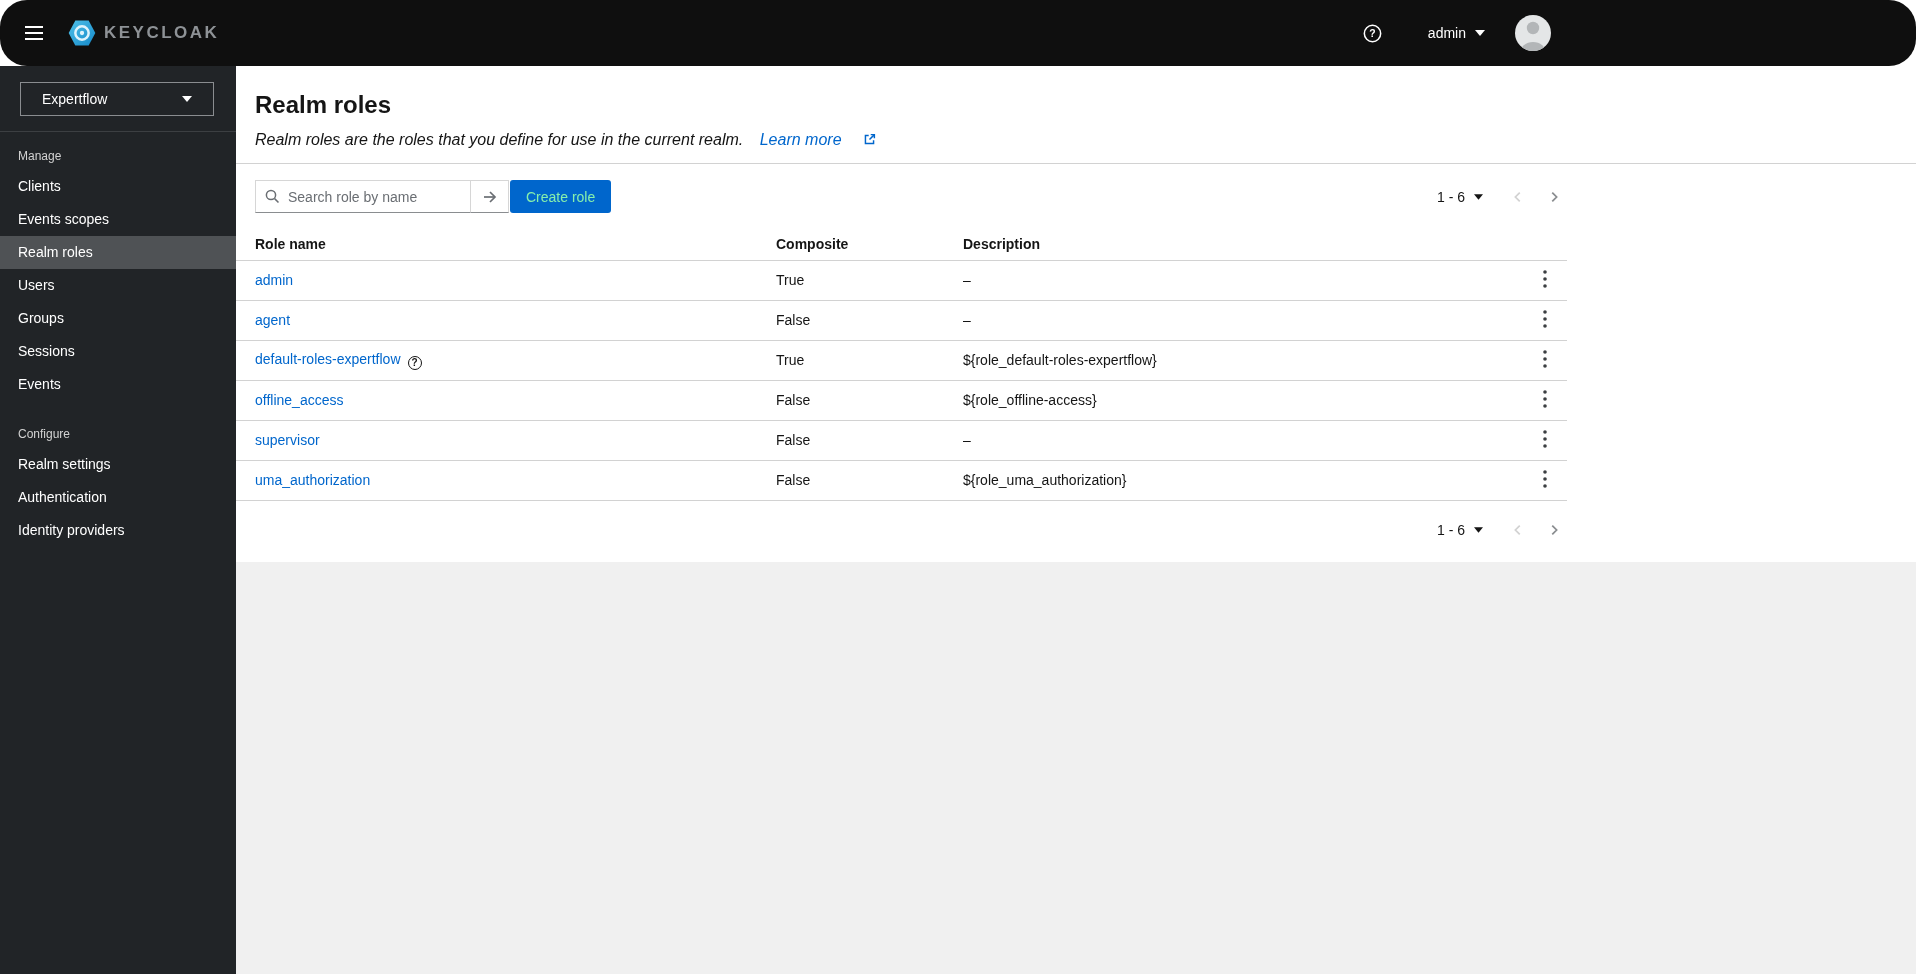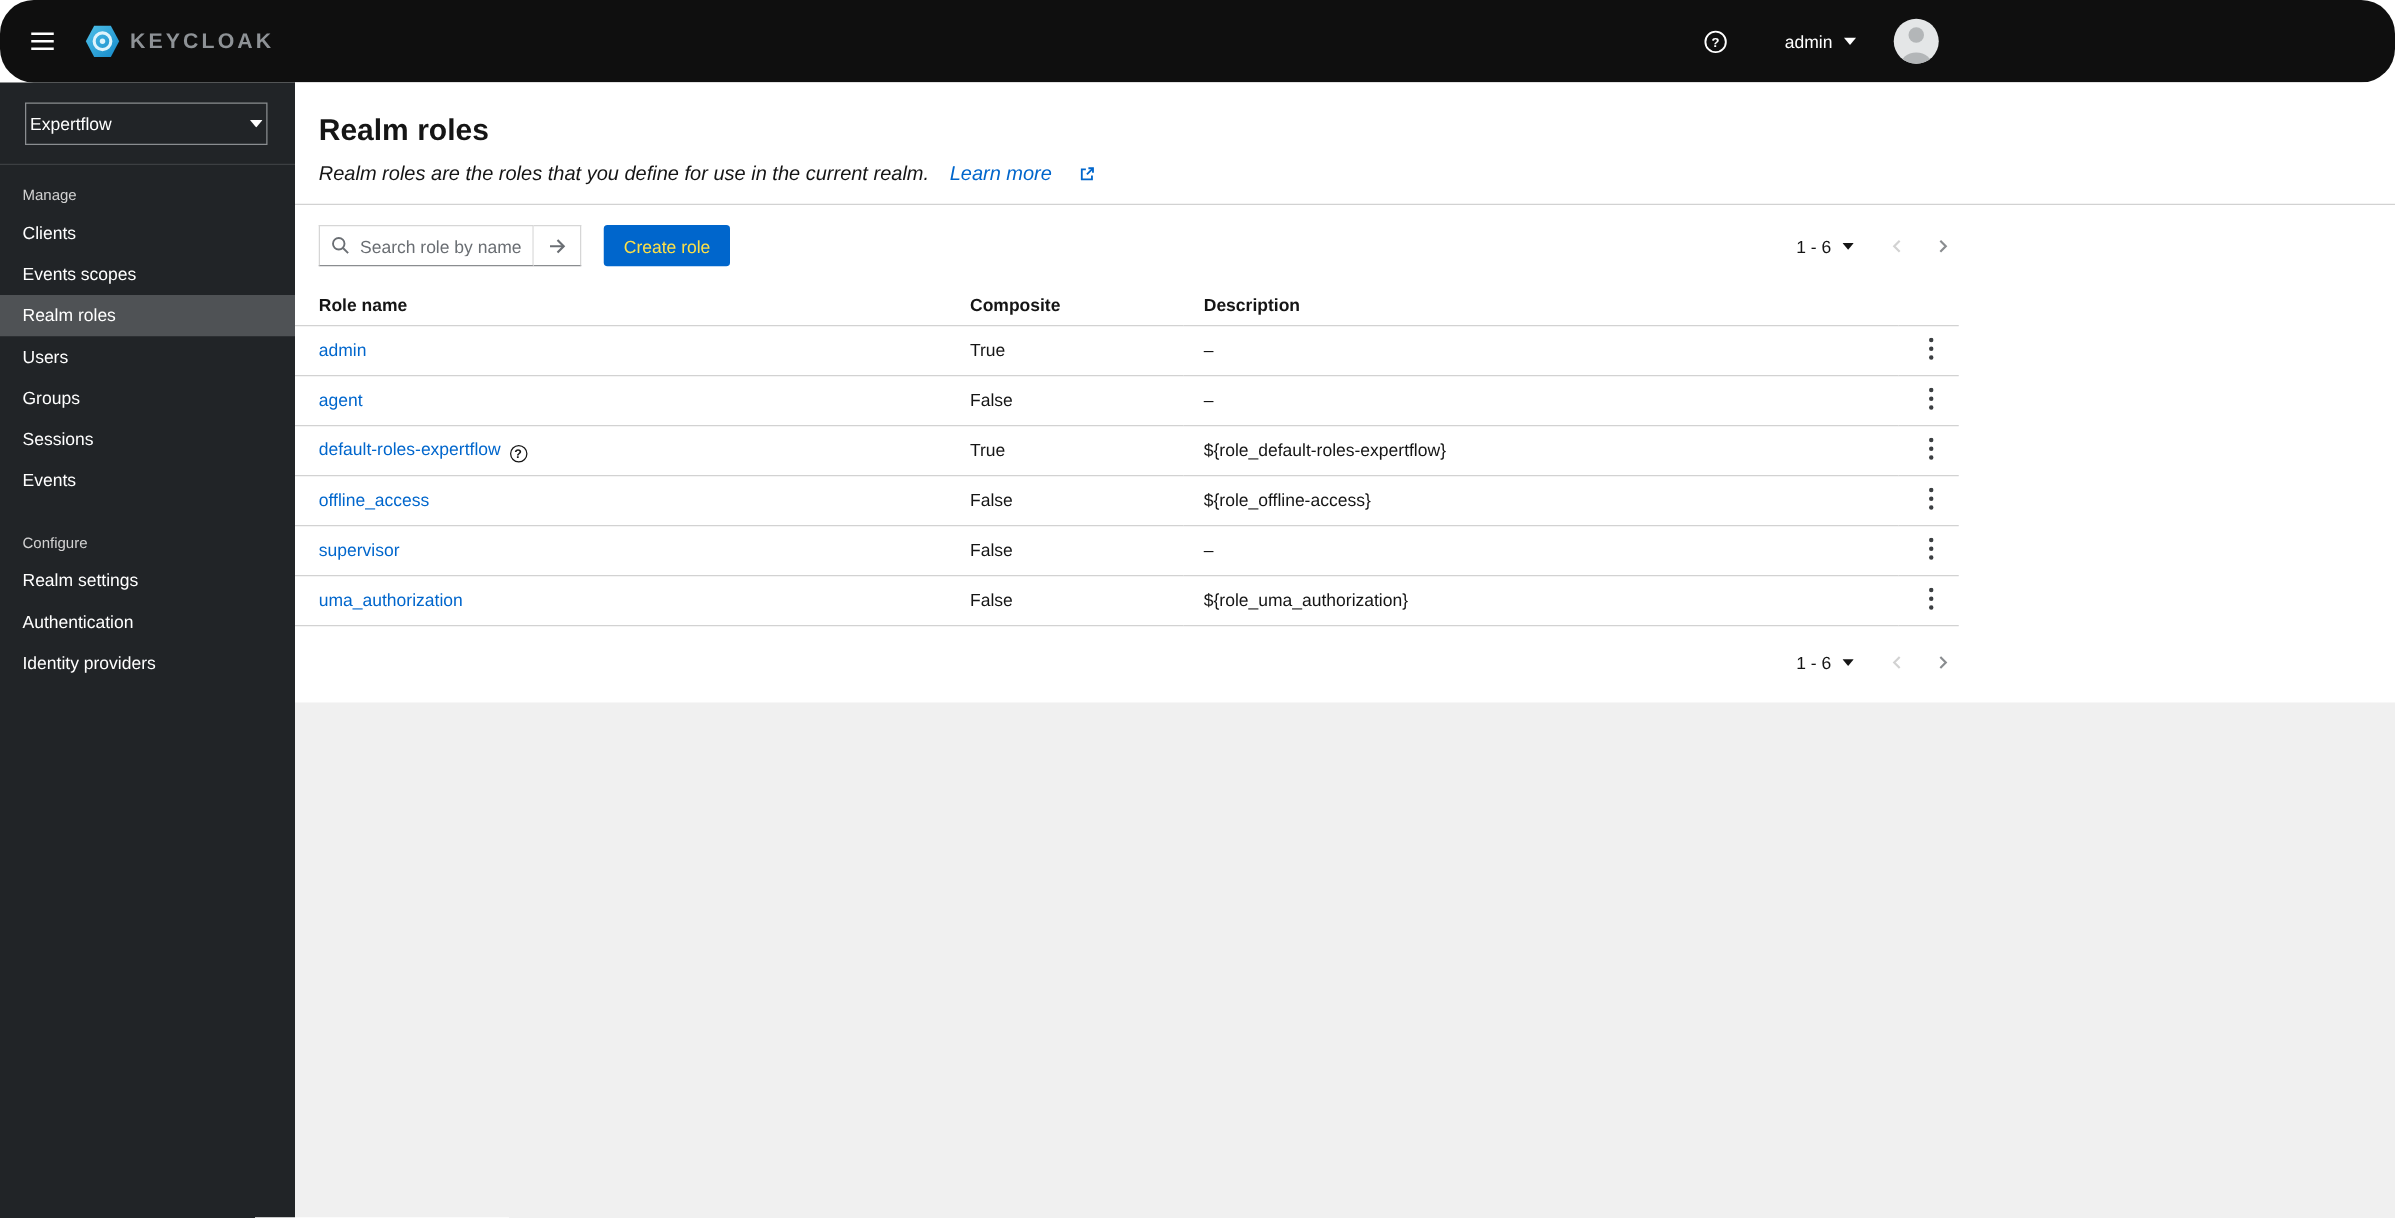--- a/index.html
+++ b/index.html
@@ -45,21 +45,21 @@
   
   .sidebar {
     position:absolute; top:66px; left:0; width:236px; height:908px;
     background:#212427;
   }
   .realm-wrap { padding:16px 22px 15px 20px; border-bottom:1px solid #3c3f42; }
   .realm-selector {
     width:100%; height:34px; background:transparent;
     border:1px solid #8a8d90; color:#fff; font-size:14px;
     display:flex; align-items:center; justify-content:space-between;
-    padding:0 3px; cursor:pointer; font-family:"Liberation Sans", sans-serif;
+    padding:0 21px; cursor:pointer; font-family:"Liberation Sans", sans-serif;
   }
   .nav-section-title {
     margin-top:17px; padding:0 18px 7px; font-size:12px; color:#d2d2d2;
   }
   .nav-section-title.second { margin-top:26px; }
   .nav-item {
     display:block; padding:8px 18px; font-size:14px; color:#fff;
     text-decoration:none; cursor:pointer; line-height:17px;
   }
   .nav-item.current { background:#4f5255; }
@@ -75,35 +75,35 @@
   .learn-more {
     color:#0066cc; text-decoration:none; margin-left:12px; cursor:pointer;
     display:inline-flex; align-items:center; gap:21px;
   }
   .divider { height:1px; background:#d2d2d2; width:100%; }
   .card { background:#fff; width:100%; padding-bottom:10px; }
   .card-inner { width:1331px; }
 
   .toolbar { display:flex; align-items:center; padding:16px 0 16px 19px; }
   .search-input {
-    width:172px; height:33px; border:1px solid #d6d6d6; border-bottom-color:#8a8d90;
+    width:216px; height:33px; border:1px solid #d6d6d6; border-bottom-color:#8a8d90;
     padding:0 8px 0 32px; font-size:14px; color:#151515; outline:none;
     font-family:"Liberation Sans", sans-serif; background:#fff;
   }
   .search-input::placeholder { color:#6a6e73; }
   .search-wrap { position:relative; display:flex; }
   .search-wrap .search-icon { position:absolute; left:10px; top:9px; }
   .search-submit {
     width:38px; height:33px; background:#fff; border:1px solid #d6d6d6;
     border-bottom-color:#8a8d90; border-left:none; cursor:pointer;
     display:flex; align-items:center; justify-content:center;
   }
   .create-btn {
-    margin-left:18px; height:33px; padding:0 16px; background:#0066cc;
-    color:#fde047; border:none; border-radius:3px; font-size:14px; cursor:pointer;
+    margin-left:1px; height:33px; padding:0 16px; background:#0066cc;
+    color:#86efac; border:none; border-radius:3px; font-size:14px; cursor:pointer;
     font-family:"Liberation Sans", sans-serif;
   }
   .pagination { margin-left:auto; display:flex; }
   .page-menu-toggle {
     background:none; border:none; display:flex; align-items:center; gap:9px;
     font-size:14px; color:#151515; cursor:pointer; font-family:"Liberation Sans", sans-serif;
   }
   .page-nav-btn { background:none; border:none; cursor:pointer; display:flex; padding:6px; }
   .page-nav-btn.prev { margin-left:22px; color:#d2d2d2; }
   .page-nav-btn.next { margin-left:10px; color:#8a8d90; }

